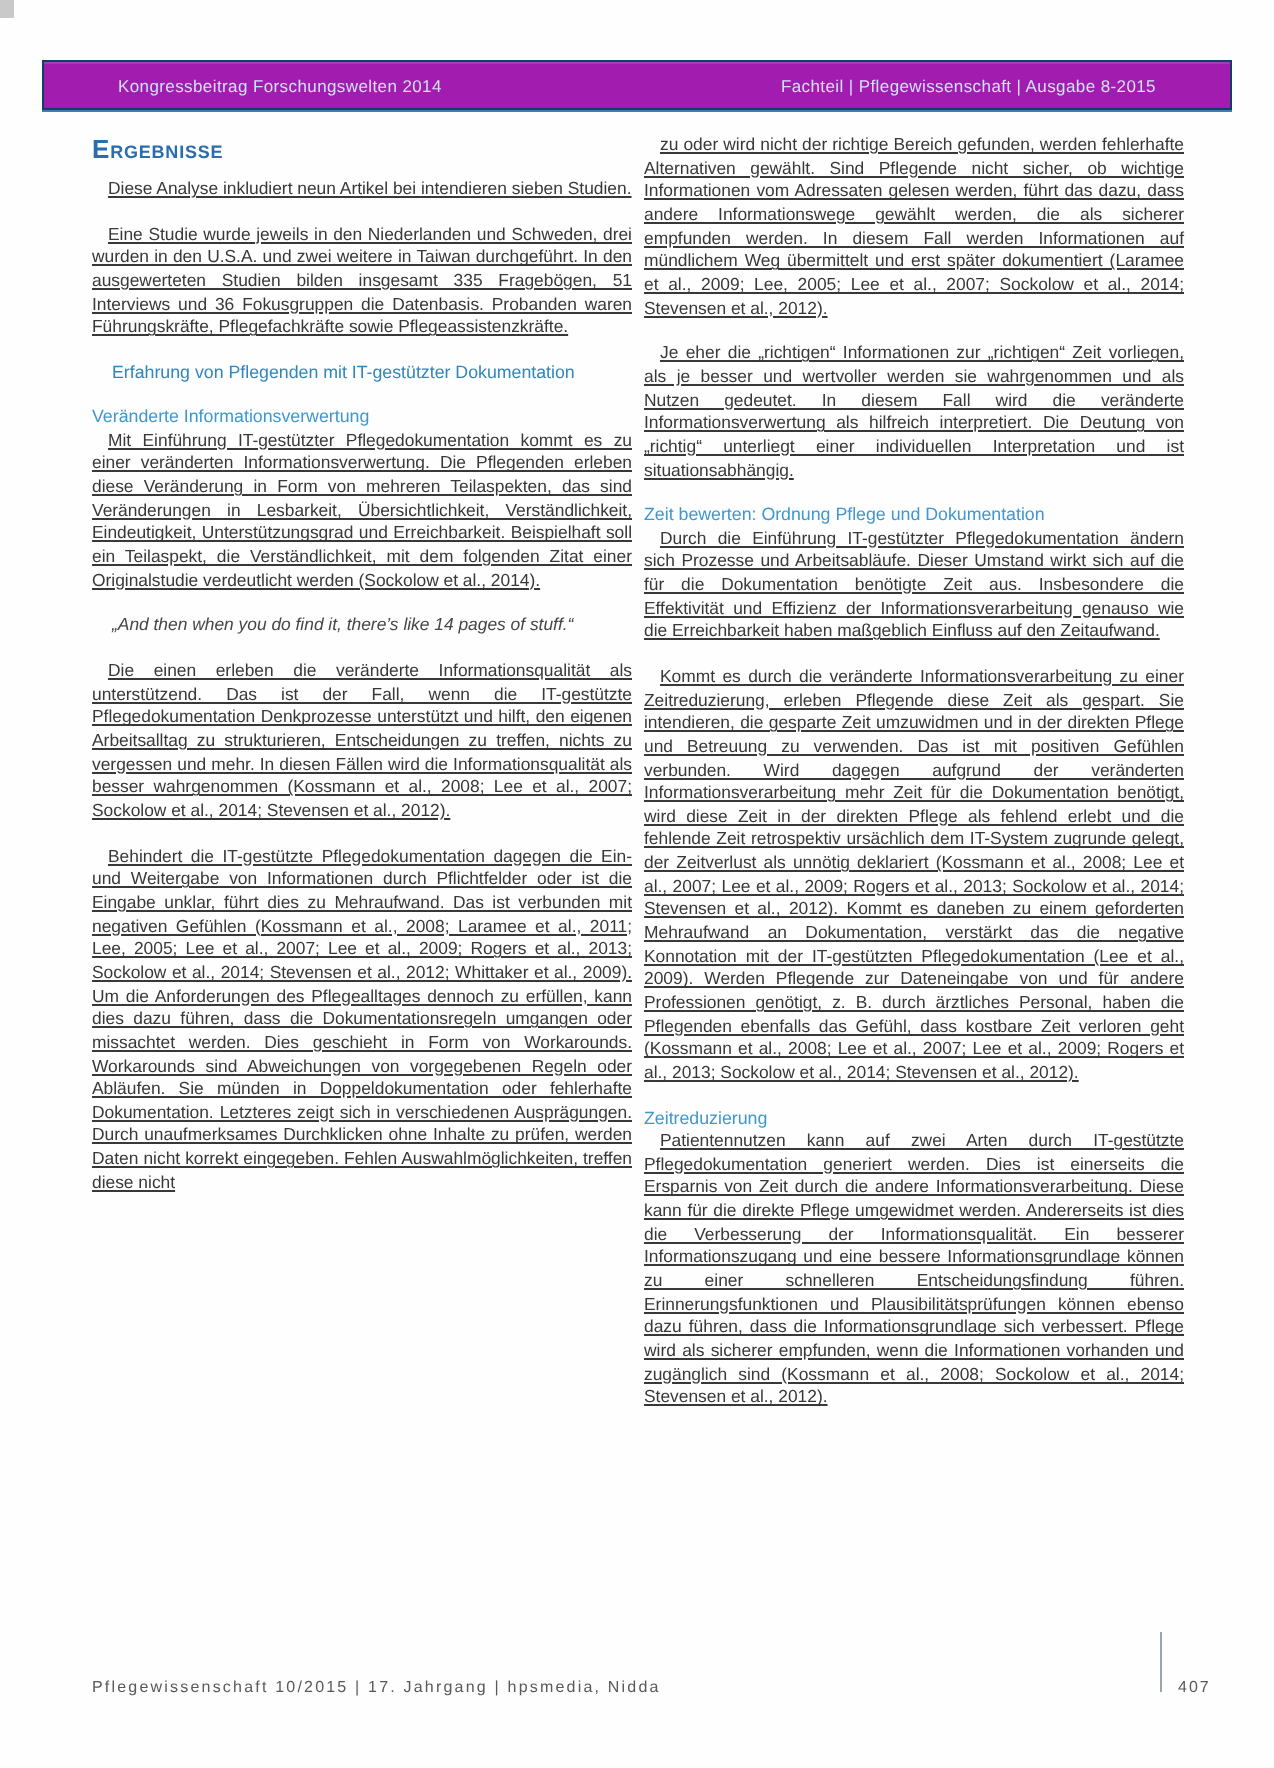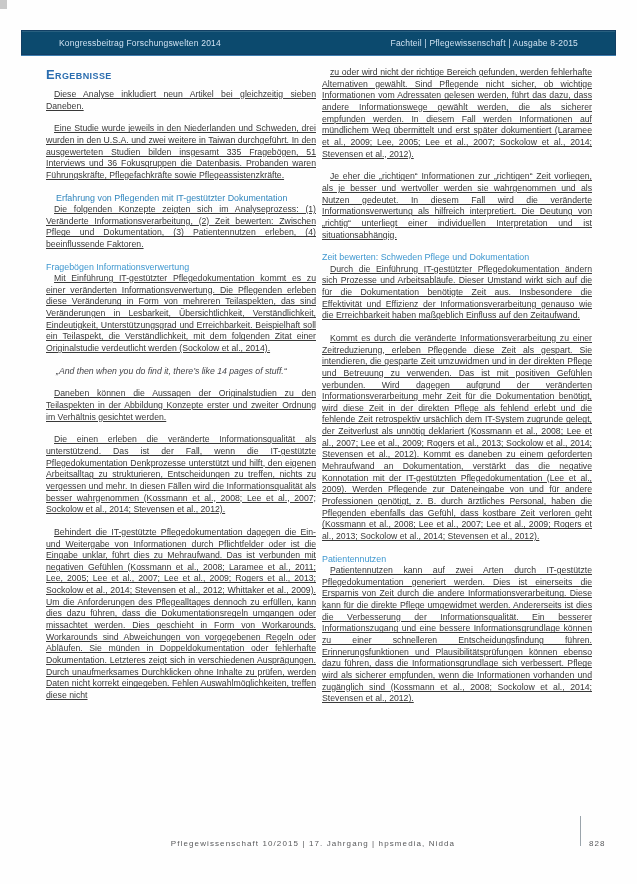--- a/index.html
+++ b/index.html
@@ -11,21 +11,21 @@
     background:#fefefe; overflow:hidden;
   }
 
   .scan-mark {
     position:absolute; left:0; top:0; width:7px; height:9px;
     background:#c9c9c9;
   }
 
   .header-bar {
     position:absolute; left:21px; top:30px; width:595px; height:25px;
-    background:#0c4a6e; border:1px solid #123f64;
+    background:#a21caf; border:1px solid #123f64;
     box-shadow: inset 0 1px 0 rgba(255,255,255,0.12), 0 1px 0 #3d7fb0;
     display:flex; align-items:center; justify-content:space-between;
     padding:0 37px;
   }
   .header-bar span {
     font-size:8.5px; color:#cfe2f2; letter-spacing:0.2px; white-space:nowrap;
   }
 
   .columns {
     position:absolute; left:46px; top:67px; width:546px;
@@ -61,21 +61,21 @@
     font-style:italic; color:#45454a;
     text-indent:10px; text-align:left;
   }
 
   .footer {
     position:absolute; left:46px; top:837px; width:546px; height:20px;
     font-size:8px; color:#58595b;
   }
   .footer-journal {
     position:absolute; left:0; top:2px; width:534px;
-    text-align:center; letter-spacing:1.1px; white-space:nowrap;
+    letter-spacing:1.1px; white-space:nowrap;
   }
   .footer-divider {
     position:absolute; left:534px; top:-21px; width:1px; height:30px;
     background:#9aa4ab;
   }
   .footer-pagenum {
     position:absolute; left:543px; top:2px; letter-spacing:1px;
   }
 </style>
 </head>
@@ -87,43 +87,41 @@
 
   <div class="header-bar">
     <span>Kongressbeitrag Forschungswelten 2014</span>
     <span>Fachteil | Pflegewissenschaft |  Ausgabe 8-2015</span>
   </div>
 
   <div class="columns">
 
     <div class="col">
       <h2 class="section-title">Ergebnisse</h2>
-      <p class="para">Diese Analyse inkludiert neun Artikel bei gleichzeitig sieben Daneben.</p>
+      <p class="para">Diese Analyse inkludiert neun Artikel bei intendieren sieben Studien.</p>
       <p class="para">Eine Studie wurde jeweils in den Niederlanden und Schweden, drei wurden in den U.S.A. und zwei weitere in Taiwan durchgeführt. In den ausgewerteten Studien bilden insgesamt 335 Fragebögen, 51 Interviews und 36 Fokusgruppen die Datenbasis. Probanden waren Führungskräfte, Pflegefachkräfte sowie Pflegeassistenzkräfte.</p>
       <h3 class="subheading lvl2">Erfahrung von Pflegenden mit IT-gestützter Dokumentation</h3>
-      <p class="para">Die folgenden Konzepte zeigten sich im Analyseprozess: (1) Veränderte Informationsverarbeitung, (2) Zeit bewerten: Zwischen Pflege und Dokumentation, (3) Patientennutzen erleben, (4) beeinflussende Faktoren.</p>
-      <h4 class="subheading lvl3">Fragebögen Informationsverwertung</h4>
+      <h4 class="subheading lvl3">Veränderte Informationsverwertung</h4>
       <p class="para">Mit Einführung IT-gestützter Pflegedokumentation kommt es zu einer veränderten Informationsverwertung. Die Pflegenden erleben diese Veränderung in Form von mehreren Teilaspekten, das sind Veränderungen in Lesbarkeit, Übersichtlichkeit, Verständlichkeit, Eindeutigkeit, Unterstützungsgrad und Erreichbarkeit. Beispielhaft soll ein Teilaspekt, die Verständlichkeit, mit dem folgenden Zitat einer Originalstudie verdeutlicht werden (Sockolow et al., 2014).</p>
       <p class="quote">„And then when you do find it, there’s like 14 pages of stuff.“</p>
-      <p class="para">Daneben können die Aussagen der Originalstudien zu den Teilaspekten in der Abbildung Konzepte erster und zweiter Ordnung im Verhältnis gesichtet werden.</p>
       <p class="para">Die einen erleben die veränderte Informationsqualität als unterstützend. Das ist der Fall, wenn die IT-gestützte Pflegedokumentation Denkprozesse unterstützt und hilft, den eigenen Arbeitsalltag zu strukturieren, Entscheidungen zu treffen, nichts zu vergessen und mehr. In diesen Fällen wird die Informationsqualität als besser wahrgenommen (Kossmann et al., 2008; Lee et al., 2007; Sockolow et al., 2014; Stevensen et al., 2012).</p>
       <p class="para">Behindert die IT-gestützte Pflegedokumentation dagegen die Ein- und Weitergabe von Informationen durch Pflichtfelder oder ist die Eingabe unklar, führt dies zu Mehraufwand. Das ist verbunden mit negativen Gefühlen (Kossmann et al., 2008; Laramee et al., 2011; Lee, 2005; Lee et al., 2007; Lee et al., 2009; Rogers et al., 2013; Sockolow et al., 2014; Stevensen et al., 2012; Whittaker et al., 2009). Um die Anforderungen des Pflegealltages dennoch zu erfüllen, kann dies dazu führen, dass die Dokumentationsregeln umgangen oder missachtet werden. Dies geschieht in Form von Workarounds. Workarounds sind Abweichungen von vorgegebenen Regeln oder Abläufen. Sie münden in Doppeldokumentation oder fehlerhafte Dokumentation. Letzteres zeigt sich in verschiedenen Ausprägungen. Durch unaufmerksames Durchklicken ohne Inhalte zu prüfen, werden Daten nicht korrekt eingegeben. Fehlen Auswahlmöglichkeiten, treffen diese nicht</p>
     </div>
 
     <div class="col">
       <p class="para">zu oder wird nicht der richtige Bereich gefunden, werden fehlerhafte Alternativen gewählt. Sind Pflegende nicht sicher, ob wichtige Informationen vom Adressaten gelesen werden, führt das dazu, dass andere Informationswege gewählt werden, die als sicherer empfunden werden. In diesem Fall werden Informationen auf mündlichem Weg übermittelt und erst später dokumentiert (Laramee et al., 2009; Lee, 2005; Lee et al., 2007; Sockolow et al., 2014; Stevensen et al., 2012).</p>
       <p class="para">Je eher die „richtigen“ Informationen zur „richtigen“ Zeit vorliegen, als je besser und wertvoller werden sie wahrgenommen und als Nutzen gedeutet. In diesem Fall wird die veränderte Informationsverwertung als hilfreich interpretiert. Die Deutung von „richtig“ unterliegt einer individuellen Interpretation und ist situationsabhängig.</p>
-      <h4 class="subheading lvl3">Zeit bewerten: Schweden Pflege und Dokumentation</h4>
+      <h4 class="subheading lvl3">Zeit bewerten: Ordnung Pflege und Dokumentation</h4>
       <p class="para">Durch die Einführung IT-gestützter Pflegedokumentation ändern sich Prozesse und Arbeitsabläufe. Dieser Umstand wirkt sich auf die für die Dokumentation benötigte Zeit aus. Insbesondere die Effektivität und Effizienz der Informationsverarbeitung genauso wie die Erreichbarkeit haben maßgeblich Einfluss auf den Zeitaufwand.</p>
       <p class="para">Kommt es durch die veränderte Informationsverarbeitung zu einer Zeitreduzierung, erleben Pflegende diese Zeit als gespart. Sie intendieren, die gesparte Zeit umzuwidmen und in der direkten Pflege und Betreuung zu verwenden. Das ist mit positiven Gefühlen verbunden. Wird dagegen aufgrund der veränderten Informationsverarbeitung mehr Zeit für die Dokumentation benötigt, wird diese Zeit in der direkten Pflege als fehlend erlebt und die fehlende Zeit retrospektiv ursächlich dem IT-System zugrunde gelegt, der Zeitverlust als unnötig deklariert (Kossmann et al., 2008; Lee et al., 2007; Lee et al., 2009; Rogers et al., 2013; Sockolow et al., 2014; Stevensen et al., 2012). Kommt es daneben zu einem geforderten Mehraufwand an Dokumentation, verstärkt das die negative Konnotation mit der IT-gestützten Pflegedokumentation (Lee et al., 2009). Werden Pflegende zur Dateneingabe von und für andere Professionen genötigt, z. B. durch ärztliches Personal, haben die Pflegenden ebenfalls das Gefühl, dass kostbare Zeit verloren geht (Kossmann et al., 2008; Lee et al., 2007; Lee et al., 2009; Rogers et al., 2013; Sockolow et al., 2014; Stevensen et al., 2012).</p>
-      <h4 class="subheading lvl3">Patientennutzen</h4>
+      <h4 class="subheading lvl3">Zeitreduzierung</h4>
       <p class="para">Patientennutzen kann auf zwei Arten durch IT-gestützte Pflegedokumentation generiert werden. Dies ist einerseits die Ersparnis von Zeit durch die andere Informationsverarbeitung. Diese kann für die direkte Pflege umgewidmet werden. Andererseits ist dies die Verbesserung der Informationsqualität. Ein besserer Informationszugang und eine bessere Informationsgrundlage können zu einer schnelleren Entscheidungsfindung führen. Erinnerungsfunktionen und Plausibilitätsprüfungen können ebenso dazu führen, dass die Informationsgrundlage sich verbessert. Pflege wird als sicherer empfunden, wenn die Informationen vorhanden und zugänglich sind (Kossmann et al., 2008; Sockolow et al., 2014; Stevensen et al., 2012).</p>
     </div>
 
   </div>
 
   <div class="footer">
     <span class="footer-journal">Pflegewissenschaft 10/2015 | 17. Jahrgang | hpsmedia, Nidda</span>
     <span class="footer-divider"></span>
-    <span class="footer-pagenum">828</span>
+    <span class="footer-pagenum">407</span>
   </div>
 
 </div>
 
 </body></html>

